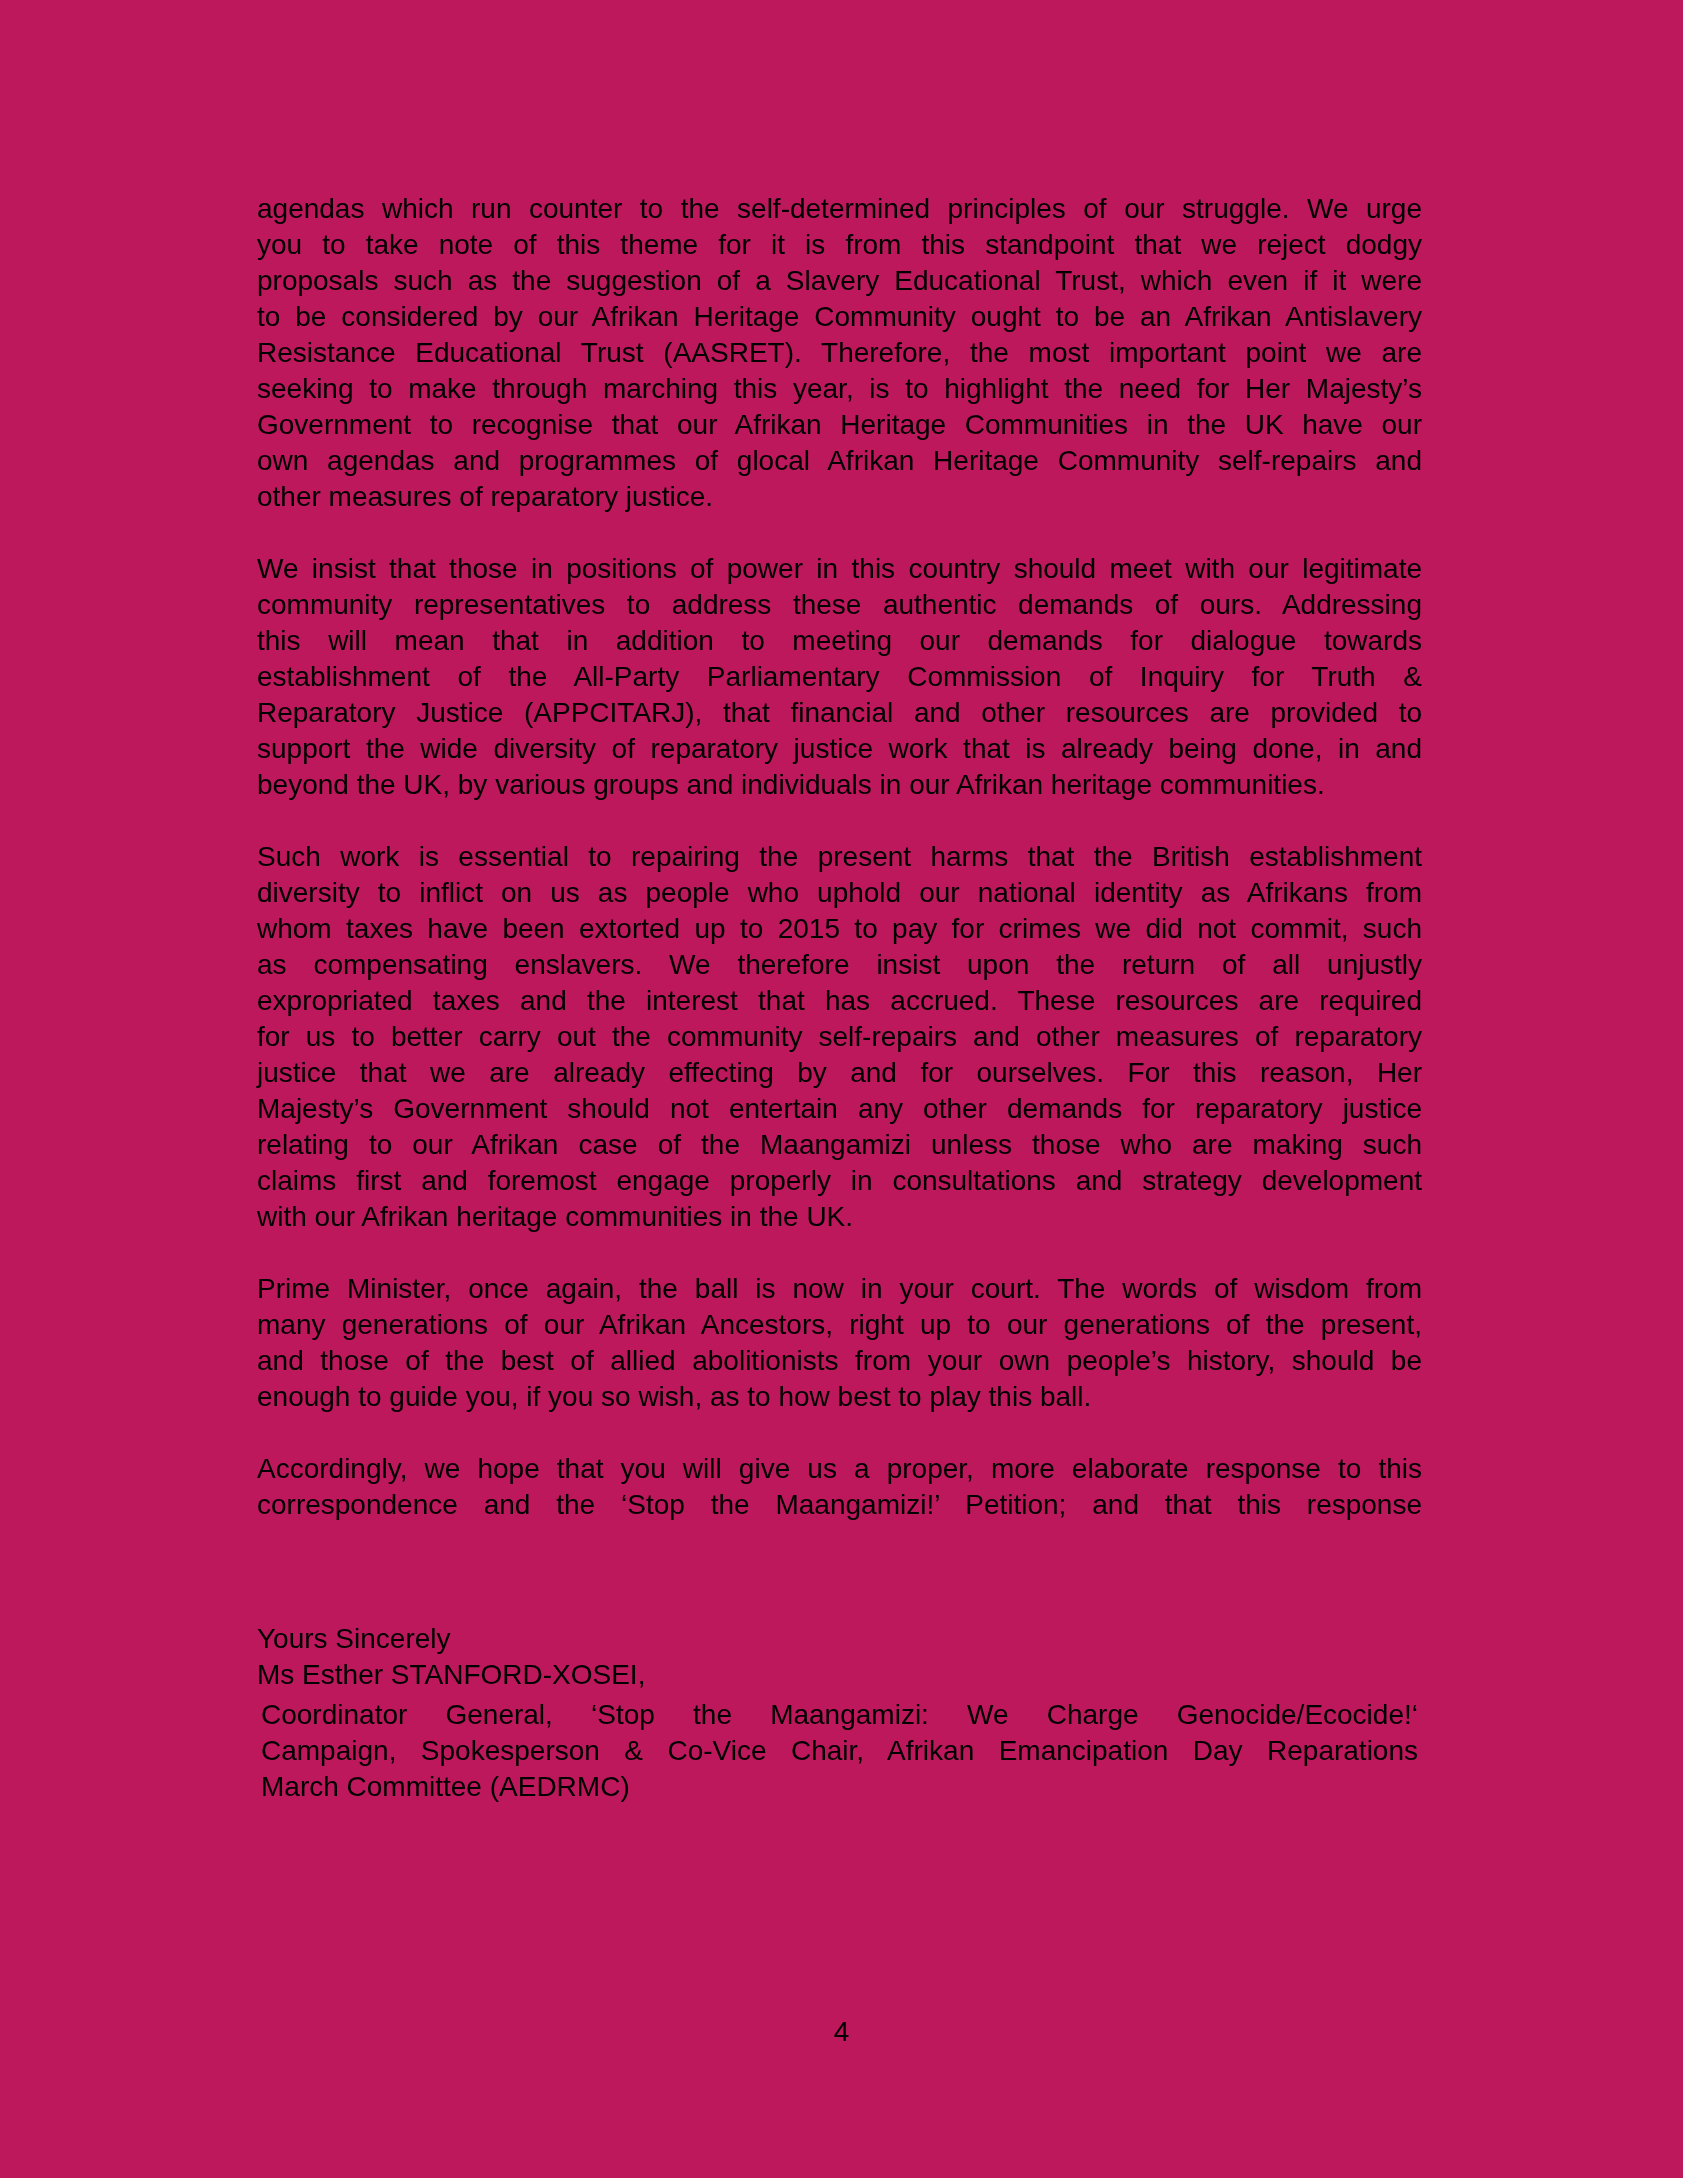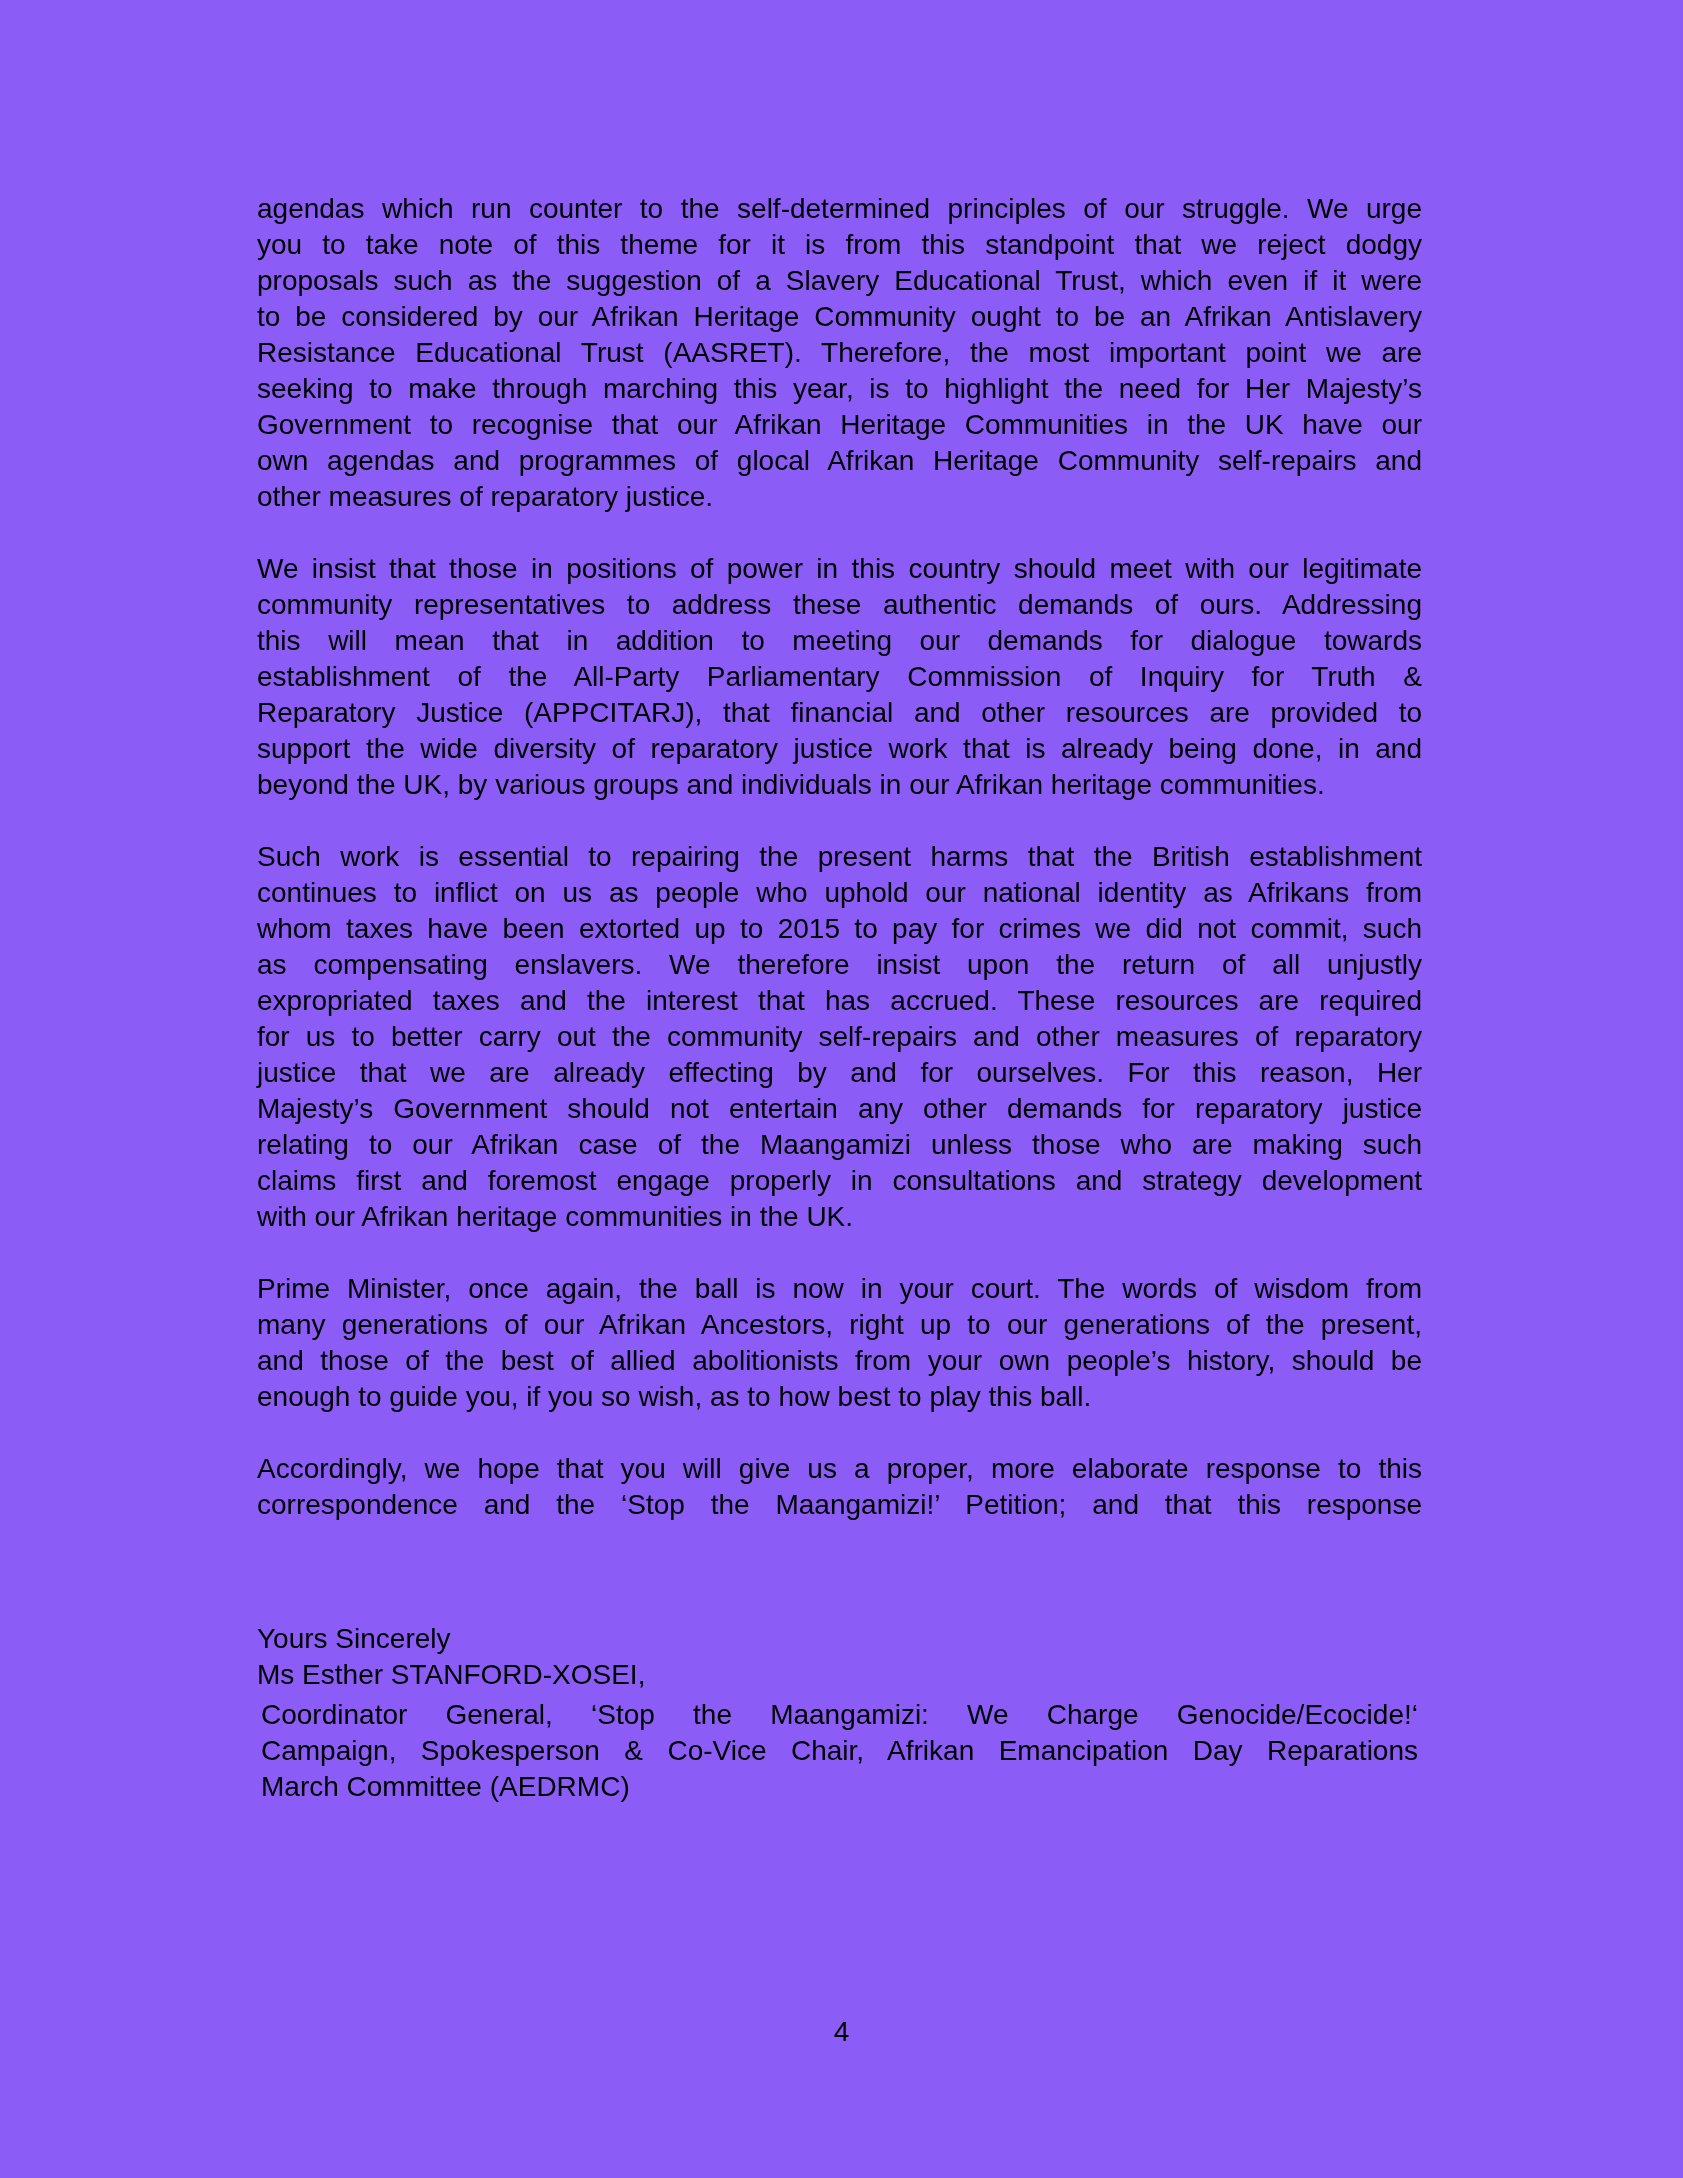--- a/index.html
+++ b/index.html
@@ -1,20 +1,20 @@
 <!DOCTYPE html>
 <html><head>
 <meta charset="utf-8">
 <style>
   html, body { margin: 0; padding: 0; background: #ffffff; }
   .page {
     position: relative;
     width: 1683px;
     height: 2178px;
-    background: #8b5cf6;
+    background: #be185d;
     color: #000000;
     font-family: "Liberation Sans", sans-serif;
     overflow: hidden;
   }
   .content {
     position: absolute;
     left: 257px;
     top: 191px;
     width: 1165px;
     font-size: 28px;
@@ -65,21 +65,21 @@
           <div class="line">We insist that those in positions of power in this country should meet with our legitimate</div>
           <div class="line">community representatives to address these authentic demands of ours. Addressing</div>
           <div class="line">this will mean that in addition to meeting our demands for dialogue towards</div>
           <div class="line">establishment of the All-Party Parliamentary Commission of Inquiry for Truth &amp;</div>
           <div class="line">Reparatory Justice (APPCITARJ), that financial and other resources are provided to</div>
           <div class="line">support the wide diversity of reparatory justice work that is already being done, in and</div>
           <div class="line last">beyond the UK, by various groups and individuals in our Afrikan heritage communities.</div>
         </div>
         <div class="paragraph">
           <div class="line">Such work is essential to repairing the present harms that the British establishment</div>
-          <div class="line">continues to inflict on us as people who uphold our national identity as Afrikans from</div>
+          <div class="line">diversity to inflict on us as people who uphold our national identity as Afrikans from</div>
           <div class="line">whom taxes have been extorted up to 2015 to pay for crimes we did not commit, such</div>
           <div class="line">as compensating enslavers. We therefore insist upon the return of all unjustly</div>
           <div class="line">expropriated taxes and the interest that has accrued. These resources are required</div>
           <div class="line">for us to better carry out the community self-repairs and other measures of reparatory</div>
           <div class="line">justice that we are already effecting by and for ourselves. For this reason, Her</div>
           <div class="line">Majesty’s Government should not entertain any other demands for reparatory justice</div>
           <div class="line">relating to our Afrikan case of the Maangamizi unless those who are making such</div>
           <div class="line">claims first and foremost engage properly in consultations and strategy development</div>
           <div class="line last">with our Afrikan heritage communities in the UK.</div>
         </div>

